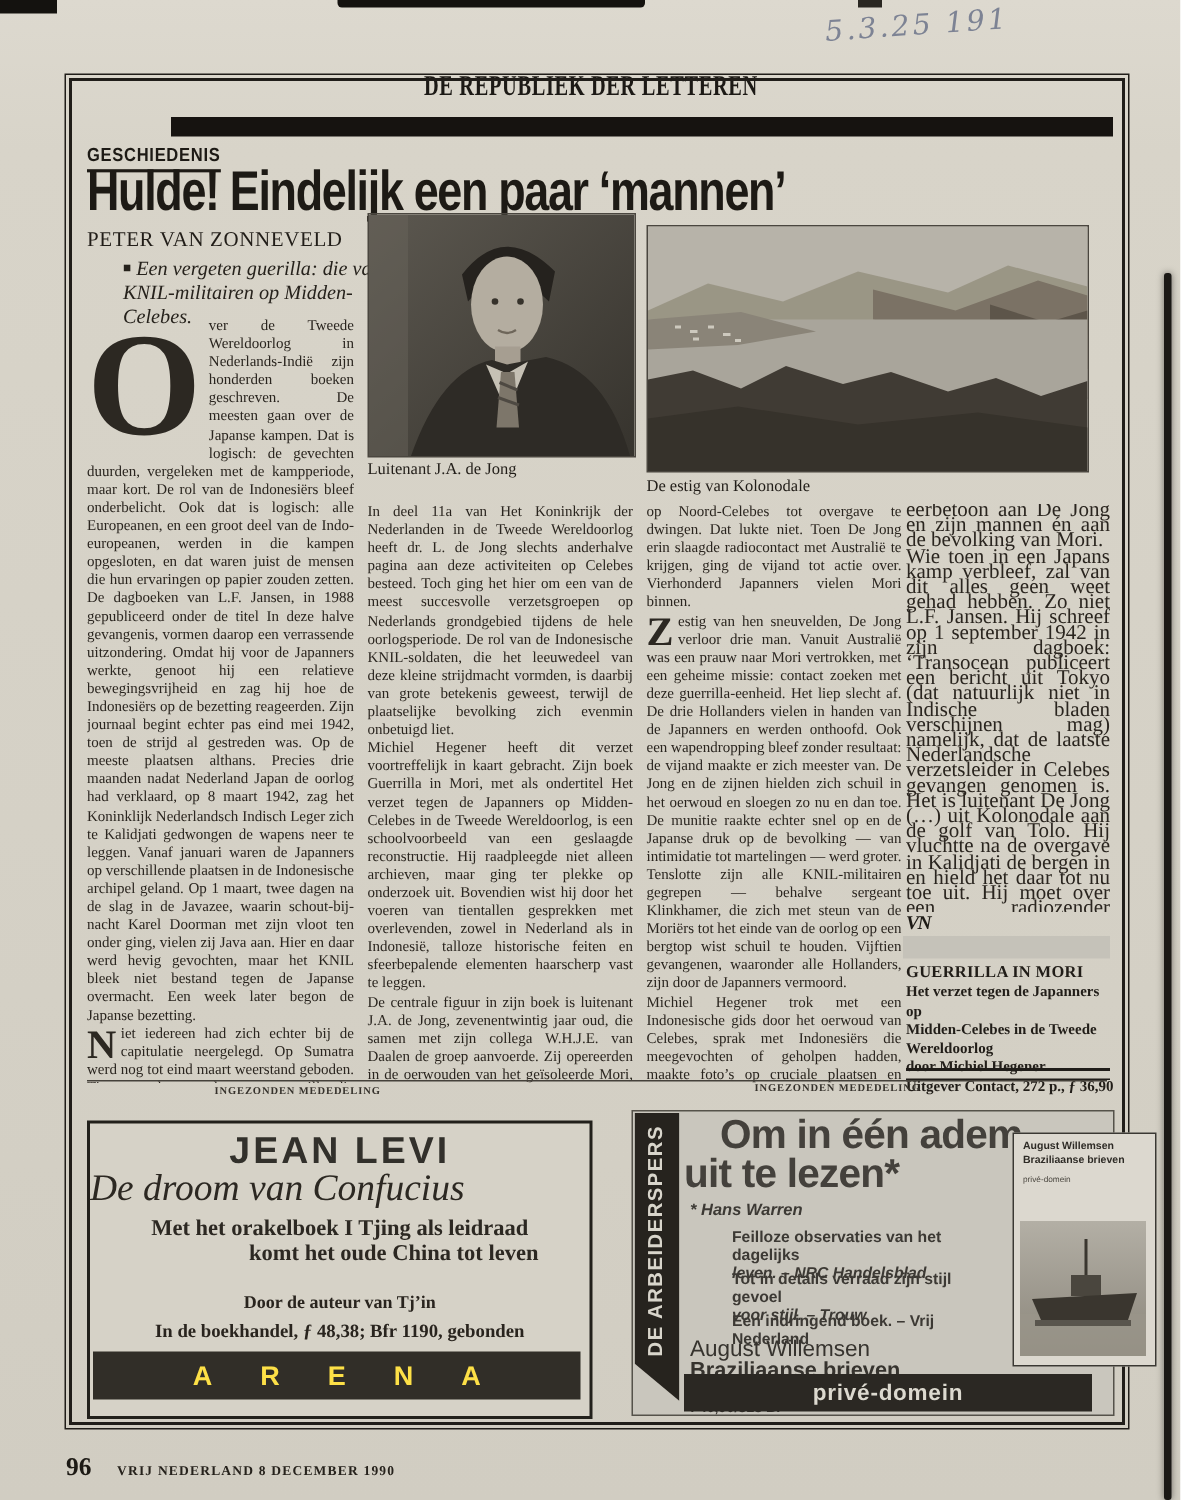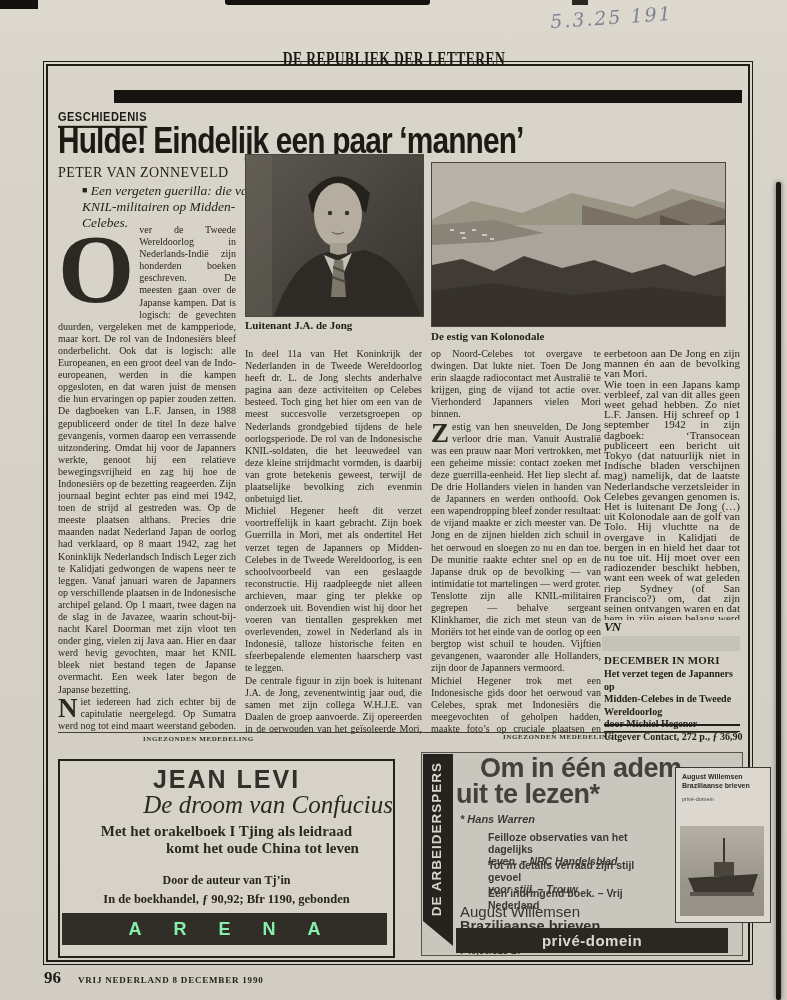--- a/index.html
+++ b/index.html
@@ -11,68 +11,68 @@
   .art1{left:0;top:0;width:38px;height:9px;background:#14120f;}
   .art2{left:225px;top:0;width:205px;height:5px;background:#14120f;border-radius:0 0 3px 3px;}
   .art3{left:572px;top:0;width:16px;height:5px;background:#2a2722;}
   .scan-edge{right:6px;top:182px;width:5px;height:818px;background:#1b1916;border-radius:2px;box-shadow:0 0 5px rgba(20,18,14,.55);}
   .handwriting{left:550px;top:6px;font-family:"DejaVu Serif",serif;font-style:italic;font-size:19px;
     color:#7d8394;transform:rotate(-4deg);letter-spacing:2px;}
   .masthead{left:0;top:48px;width:787px;text-align:center;}
   .masthead span{display:inline-block;font-weight:bold;font-size:16px;letter-spacing:.5px;color:#1c1915;
     transform:scale(.85,1.2);transform-origin:center top;}
   
-  .main-box{left:46px;top:64px;width:700px;height:894px;border:2px solid #201d19;outline:1px solid #201d19;outline-offset:2px;}
+  .main-box{left:46px;top:52px;width:700px;height:894px;border:2px solid #201d19;outline:1px solid #201d19;outline-offset:2px;}
   .top-bar{left:66px;top:24px;width:628px;height:13px;background:#161310;}
   .section{left:10px;top:40px;}
   .section span{display:inline-block;font-family:"Liberation Sans",sans-serif;font-weight:bold;font-size:12px;
     letter-spacing:.5px;color:#1d1a15;border-bottom:2px solid #1d1a15;padding-bottom:2px;transform:scale(.92,1.05);transform-origin:left top;}
   .headline{left:10px;top:53px;width:640px;font-family:"Liberation Sans",sans-serif;font-weight:bold;font-size:34px;
     letter-spacing:-1px;color:#1d1a15;transform:scale(.88,1.1);transform-origin:left top;white-space:nowrap;}
   .byline{left:10px;top:99px;font-weight:normal;font-size:14px;letter-spacing:.4px;color:#211d18;}
   .intro{left:10px;top:116px;width:186px;font-style:italic;font-size:13.5px;line-height:16px;color:#26221c;margin-left:24px;}
   .intro .sq{font-style:normal;font-size:9px;vertical-align:2px;}
   
   .body-col{font-size:10px;line-height:12.1px;text-align:justify;color:#2a251f;overflow:hidden;}
   .body-col p{margin:0;}
   .mt{margin-top:12px;}
   .dc{float:left;font-weight:bold;color:#2c2822;}
   .dc-big{font-size:98px;line-height:80px;margin:5px 5px 0 0;}
   .dc-small{font-size:27px;line-height:22px;margin:1px 3px 0 0;}
   .col1{left:10px;top:158px;width:178px;height:510px;}
   .col2{left:197px;top:282px;width:177px;height:386px;}
   .col3{left:383px;top:282px;width:170px;height:386px;}
-  .col4{left:556px;top:282px;width:136px;height:272px;font-size:11px;line-height:10.2px;}
+  .col4{left:556px;top:282px;width:136px;height:272px;font-size:14px;line-height:10.2px;}
   .photo{border:1px solid #4a463f;}
   .portrait{left:197px;top:88px;width:177px;height:161px;}
   .landscape{left:383px;top:96px;width:293px;height:163px;}
-  .caption{font-weight:bold;font-size:11px;color:#211d18;}
+  .caption{font-weight:normal;font-size:11px;color:#211d18;}
   .cap-portrait{left:197px;top:253px;}
   .cap-landscape{left:383px;top:264px;}
   .vn-logo{left:556px;top:553px;width:136px;text-align:left;font-family:Liberation Serif, serif;
     font-weight:bold;font-style:italic;font-size:13px;letter-spacing:-1px;color:#1d1a15;}
   .smudge{left:554px;top:570px;width:138px;height:15px;background:#c5c2b9;}
   .book-block{left:556px;top:588px;width:140px;color:#211d18;}
   .book-title{font-weight:bold;font-size:11px;letter-spacing:.2px;margin-bottom:2px;}
   .book-line{font-weight:bold;font-size:10px;line-height:12.5px;}
   .book-rule{left:556px;top:658px;width:136px;height:5px;border-top:2px solid #201d19;border-bottom:1px solid #201d19;}
   
   .ads-rule{left:10px;top:666px;width:680px;border-top:1px solid #45413a;}
   .ingezonden{font-size:7px;font-weight:bold;letter-spacing:.6px;color:#36322c;}
   .ing-left{left:95px;top:669px;width:220px;}
   .ing-right{left:455px;top:667px;width:220px;}
   .ad-left{left:10px;top:693px;width:333px;height:195px;border:2px solid #22201b;background:#d6d2c7;}
   .al-author{left:0;top:4px;width:100%;text-align:center;font-family:"Liberation Sans",sans-serif;
     font-weight:bold;font-size:25px;letter-spacing:2px;color:#32302b;}
-  .al-title{left:0;top:30px;width:100%;text-align:right;font-style:italic;font-size:25px;color:#2c2822;}
+  .al-title{left:0;top:30px;width:100%;text-align:left;font-style:italic;font-size:25px;color:#2c2822;}
   .al-sub{left:0;width:100%;text-align:center;font-weight:bold;font-size:15px;color:#2c2822;}
   .al-sub1{top:62px;} .al-sub2{top:79px;margin-left:36px;}
   .al-byline{left:0;top:112px;width:100%;text-align:center;font-weight:bold;font-size:12px;}
   .al-price{left:0;top:131px;width:100%;text-align:center;font-weight:bold;font-size:12.5px;}
-  .arena-bar{left:2px;top:152px;width:325px;height:32px;background:#312e28;color:#86efac;
+  .arena-bar{left:2px;top:152px;width:325px;height:32px;background:#312e28;color:#fde047;
     font-family:"Liberation Sans",sans-serif;font-weight:bold;font-size:18px;text-align:center;
     letter-spacing:32px;text-indent:32px;line-height:32px;}
   .ad-right{left:373px;top:686px;width:320px;height:202px;background:#c9c6bd;border:1px solid #55524a;}
   .ap-band{left:1px;top:1px;width:30px;height:192px;background:#26231e;
     clip-path:polygon(0 0,100% 0,100% 100%,0 87%);}
   .ap-band span{position:absolute;left:6px;top:8px;writing-mode:vertical-rl;transform:rotate(180deg);
     font-family:"Liberation Sans",sans-serif;font-weight:bold;font-size:13.5px;letter-spacing:1px;color:#d8d5cb;}
   .ar-h{font-family:"Liberation Sans",sans-serif;font-weight:bold;color:#44413c;font-size:27px;letter-spacing:-.5px;}
   .ar-h1{left:58px;top:0px;} .ar-h2{left:34px;top:26px;}
   .ar-rev{left:38px;top:60px;font-family:"Liberation Sans",sans-serif;font-weight:bold;font-style:italic;font-size:11px;color:#3c3934;}
@@ -191,40 +191,40 @@
     <div class="abs body-col col4">
       <p><span>eerbetoon aan De Jong en zijn mannen én aan de bevolking van Mori.</span></p>
       <p><span>Wie toen in een Japans kamp verbleef, zal van dit alles geen weet gehad hebben. Zo niet L.F. Jansen. Hij schreef op 1 september 1942 in zijn dagboek: ‘Transocean publiceert een bericht uit Tokyo (dat natuurlijk niet in Indische bladen verschijnen mag) namelijk, dat de laatste Nederlandsche verzetsleider in Celebes gevangen genomen is. Het is luitenant De Jong (…) uit Kolonodale aan de golf van Tolo. Hij vluchtte na de overgave in Kalidjati de bergen in en hield het daar tot nu toe uit. Hij moet over een radiozender beschikt hebben, want een week of wat geleden riep Sydney (of San Francisco?) om, dat zijn seinen ontvangen waren en dat hem in zijn eigen belang werd aangeraden de uitzendingen te staken: “Er kon voorlopig niets worden gedaan.” Nu meldt Tokyo, met appreciatie voor zijn houding, dat hij met de laatste 2 man van zijn troep gevangen genomen is. Hulde!! Eindelijk een paar “mannen”.’</span></p>
 
     </div>
 
     <div class="abs vn-logo">VN</div>
     <div class="abs smudge"></div>
 
     <div class="abs book-block">
-      <div class="book-title">DECEMBER IN MORI</div>
+      <div class="book-title">GUERRILLA IN MORI</div>
       <div class="book-line">Het verzet tegen de Japanners op</div>
       <div class="book-line">Midden-Celebes in de Tweede</div>
       <div class="book-line">Wereldoorlog</div>
       <div class="book-line">door Michiel Hegener</div>
       <div class="book-line">Uitgever Contact, 272 p., ƒ 36,90</div>
     </div>
     <div class="abs book-rule"></div>
 
     <div class="abs ads-rule"></div>
     <div class="abs ingezonden ing-left">INGEZONDEN MEDEDELING</div>
     <div class="abs ingezonden ing-right">INGEZONDEN MEDEDELING</div>
 
     <div class="abs ad-left">
       <div class="abs al-author">JEAN LEVI</div>
       <div class="abs al-title">De droom van Confucius</div>
       <div class="abs al-sub al-sub1">Met het orakelboek I Tjing als leidraad</div>
       <div class="abs al-sub al-sub2">komt het oude China tot leven</div>
       <div class="abs al-byline">Door de auteur van Tj’in</div>
-      <div class="abs al-price">In de boekhandel, ƒ 90,92; Bfr 1190, gebonden</div>
+      <div class="abs al-price">In de boekhandel, ƒ 48,38; Bfr 1190, gebonden</div>
       <div class="abs arena-bar">ARENA</div>
     </div>
 
     <div class="abs ad-right">
       <div class="abs ap-band">
         <span>DE ARBEIDERSPERS</span>
       </div>
       <div class="abs ar-h ar-h1">Om in één adem</div>
       <div class="abs ar-h ar-h2">uit te lezen*</div>
       <div class="abs ar-rev">* Hans Warren</div>

